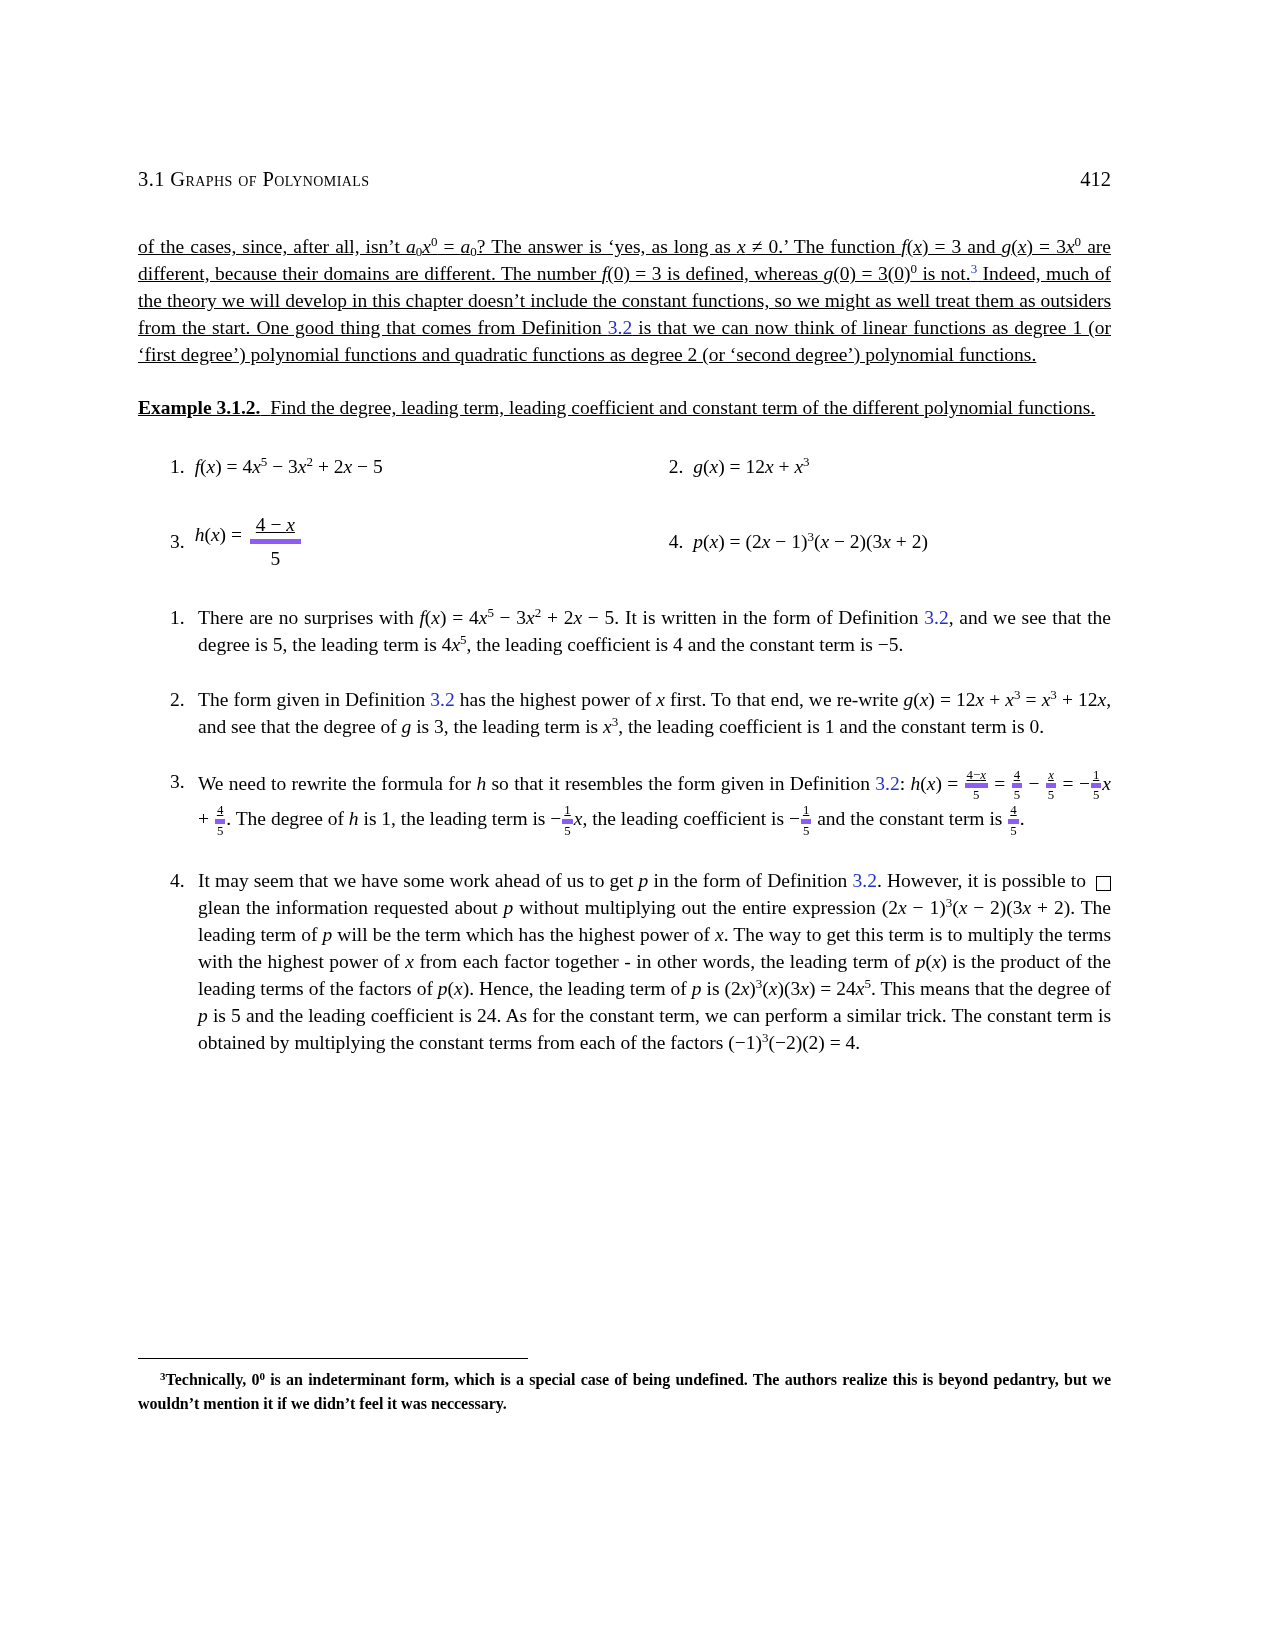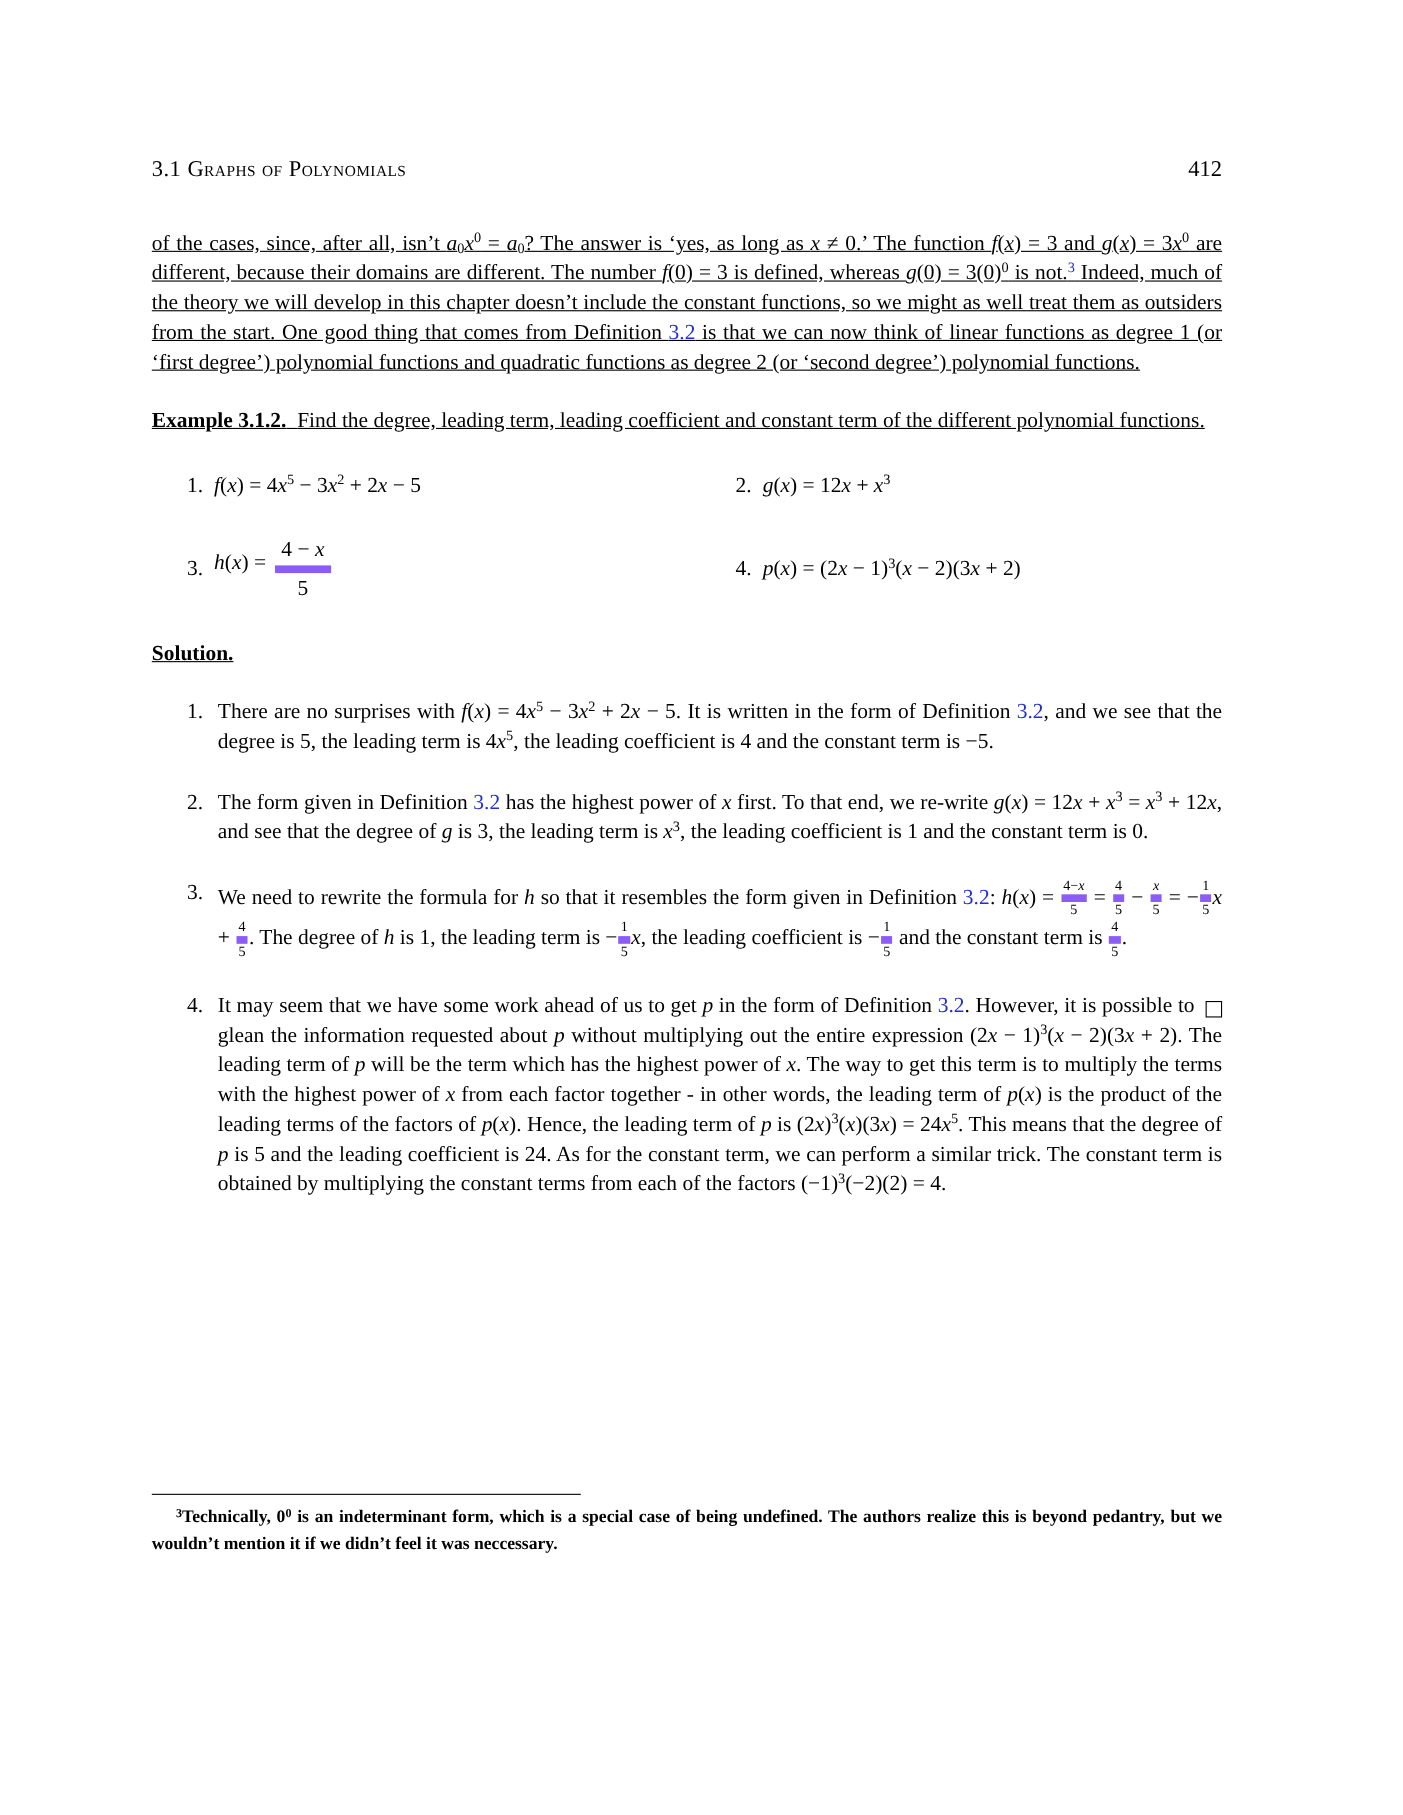--- a/index.html
+++ b/index.html
@@ -16,34 +16,35 @@
     position:absolute;
     left:138px; top:141px;
     width:973px;
     font-size:19.5px;
     line-height:27px;
   }
   .pagehead {
     display:flex; justify-content:space-between; align-items:flex-end;
     font-size:20.5px;
     margin-bottom:40px;
+    margin-top:25px;
   }
   .sc { font-variant:small-caps; letter-spacing:0.4px; }
   p.justified { text-align:justify; margin:0 0 26px 0;text-decoration:underline; }
   .bold { font-weight:bold; }
   .mi { font-style:italic; }
   sup { font-size:13px; line-height:0; vertical-align:baseline; position:relative; top:-0.55em; }
   sub { font-size:13px; line-height:0; vertical-align:baseline; position:relative; top:0.25em; }
   .link { color:#2230cc; }
   
   .frac {
     display:inline-block; text-align:center; vertical-align:-0.80em;
     font-size:0.66em; line-height:1.15; margin:0 1px;
   }
-  .frac .fnum { display:block; padding:0 2px 0.5px 2px; border-bottom:7px solid #8b5cf6; }
+  .frac .fnum { display:block; padding:0 2px 0.5px 2px; border-bottom:5px solid #8b5cf6;text-decoration:underline; }
   .frac .fden { display:block; padding:0.5px 2px 0 2px; }
   .frac.big { font-size:1em; line-height:1.3; vertical-align:-1.25em; margin:0 3px; }
   .frac.big .fnum { padding:0 6px 2px 6px; }
   .frac.big .fden { padding:2px 6px 0 6px; }
   
   .ex-grid {
     display:grid; grid-template-columns:53% 47%;
     row-gap:32px;
     margin:32px 0 32px 32px;
     align-items:center;
@@ -95,21 +96,20 @@
       <div class="ex-item">
         <span class="num">3.</span>
         <span><span class="mi">h</span><span>(</span><span class="mi">x</span><span>) = </span><span class="frac big"><span class="fnum"><span>4 − </span><span class="mi">x</span></span><span class="fden"><span>5</span></span></span></span>
       </div>
       <div class="ex-item">
         <span class="num">4.</span>
         <span><span class="mi">p</span><span>(</span><span class="mi">x</span><span>) = (2</span><span class="mi">x</span><span> − 1)</span><sup>3</sup><span>(</span><span class="mi">x</span><span> − 2)(3</span><span class="mi">x</span><span> + 2)</span></span>
       </div>
     </div>
 
-    <p class="justified bold">Solution.</p>
 
     <div class="sol-item">
       <span class="num">1.</span>
       <div class="sol-body"><span>There are no surprises with </span><span class="mi">f</span><span>(</span><span class="mi">x</span><span>) = 4</span><span class="mi">x</span><sup>5</sup><span> − 3</span><span class="mi">x</span><sup>2</sup><span> + 2</span><span class="mi">x</span><span> − 5.  It is written in the form of Definition </span><span class="link">3.2</span><span>, and we see that the degree is 5, the leading term is 4</span><span class="mi">x</span><sup>5</sup><span>, the leading coefficient is 4 and the constant term is −5.</span></div>
     </div>
     <div class="sol-item">
       <span class="num">2.</span>
       <div class="sol-body"><span>The form given in Definition </span><span class="link">3.2</span><span> has the highest power of </span><span class="mi">x</span><span> first.  To that end, we re-write </span><span class="mi">g</span><span>(</span><span class="mi">x</span><span>) = 12</span><span class="mi">x</span><span> + </span><span class="mi">x</span><sup>3</sup><span> = </span><span class="mi">x</span><sup>3</sup><span> + 12</span><span class="mi">x</span><span>, and see that the degree of </span><span class="mi">g</span><span> is 3, the leading term is </span><span class="mi">x</span><sup>3</sup><span>, the leading coefficient is 1 and the constant term is 0.</span></div>
     </div>
     <div class="sol-item">

